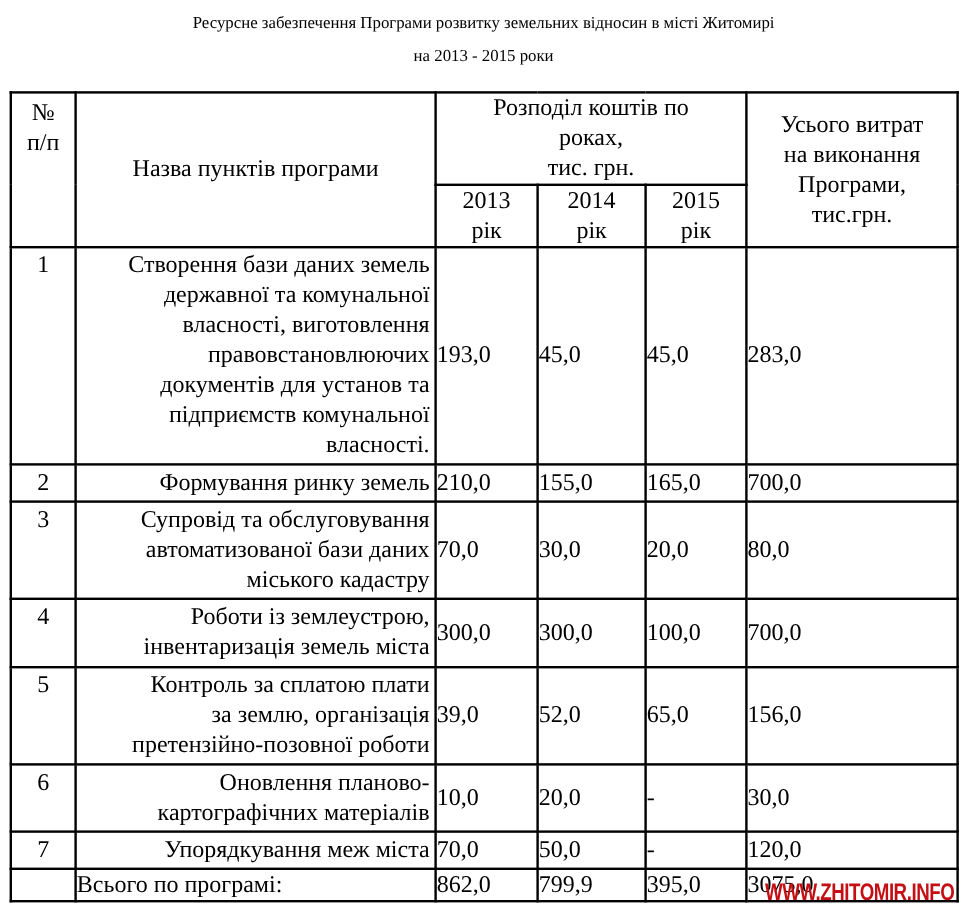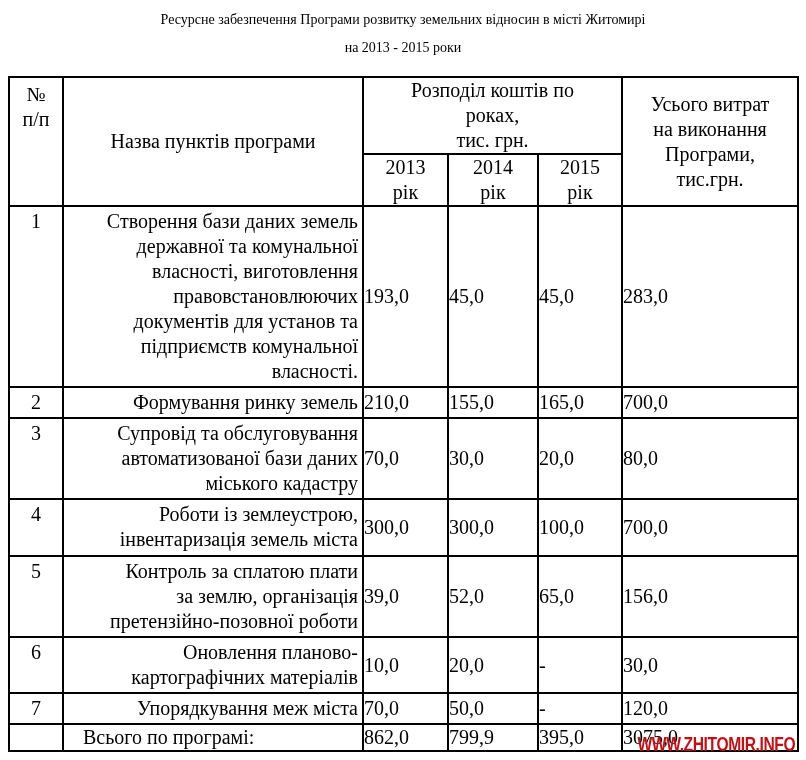--- a/index.html
+++ b/index.html
@@ -42,21 +42,21 @@
   tr.r2 { height: 23px; }
   tr.r3 { height: 73px; }
   tr.r4 { height: 57px; }
   tr.r5 { height: 69px; }
   tr.r6 { height: 51px; }
   tr.r7 { height: 28px; }
   tr.rt { height: 26px; }
   td.c-num  { text-align: center; vertical-align: top; padding-top: 2px; }
   td.c-name { text-align: right; vertical-align: top; padding: 2px 4px 2px 8px; }
   td.c-val  { text-align: left; vertical-align: middle; }
-  td.c-total-label { text-align: left; vertical-align: middle; padding-left: 19px; }
+  td.c-total-label { text-align: left; vertical-align: middle; padding-left: 0; }
   .watermark {
     position: absolute;
     top: 733px;
     right: 11px;
     font-family: "Liberation Sans", sans-serif;
     font-weight: bold;
     font-size: 20px;
     letter-spacing: -0.5px;
     transform: scaleX(0.78);
     transform-origin: 100% 50%;

